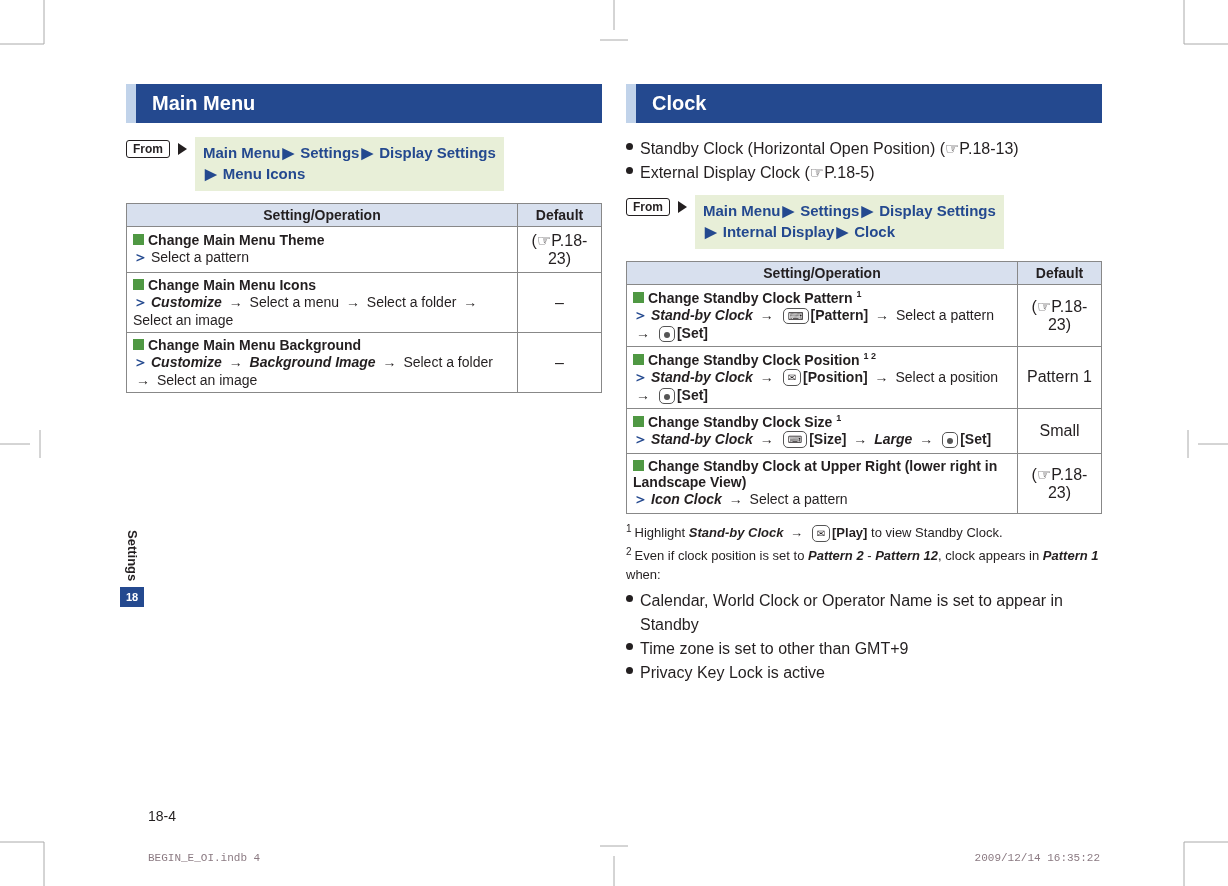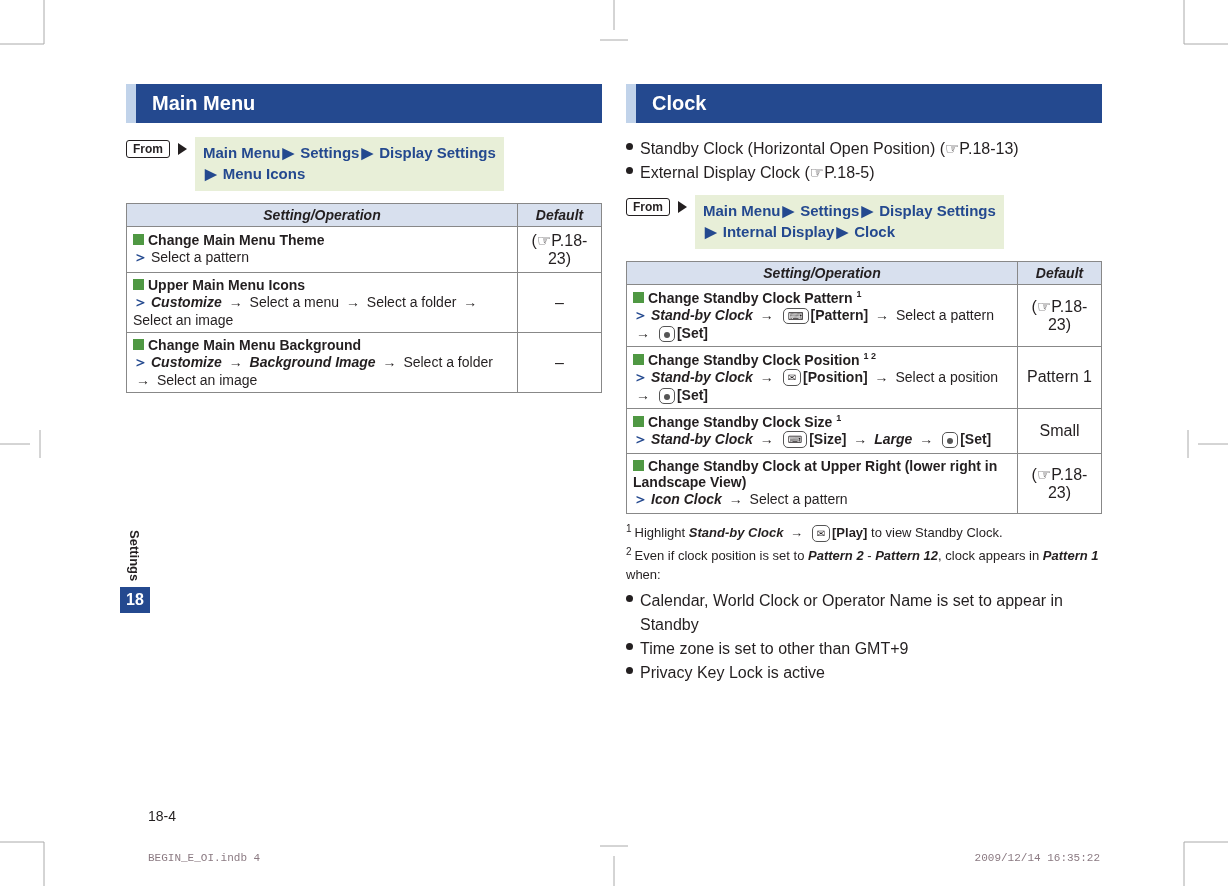--- a/index.html
+++ b/index.html
@@ -76,21 +76,20 @@
     border-collapse: collapse;
     font-size: 14px;
     margin-bottom: 8px;
   }
   th {
     background: #d8e0ee;
     font-weight: bold;
     text-align: center;
     border: 1px solid #888;
     padding: 3px 0;
-    font-style: italic;
   }
   td {
     border: 1px solid #888;
     padding: 4px 6px;
     vertical-align: middle;
   }
   td.default {
     text-align: center;
     width: 84px;
     font-size: 16px;
@@ -171,21 +170,21 @@
   .side-tab .label {
     writing-mode: vertical-rl;
     font-weight: bold;
     font-size: 13px;
     margin-bottom:6px;
   }
   .side-tab .num {
     background:#24498f;
     color:#fff;
     font-weight:bold;
-    font-size:16px;
+    font-size:11px;
     padding:4px 6px;
   }
   .page-num {
     position:absolute;
     left: 148px;
     top: 808px;
     font-size:14px;
   }
   .footer-left {
     position:absolute;
@@ -234,21 +233,21 @@
       </tr>
       <tr>
         <td>
           <div class="row-title"><span class="green-sq"></span><span>Change Main Menu Theme</span></div>
           <div><span class="chev">＞</span><span>Select a pattern</span></div>
         </td>
         <td class="default">(☞P.18-23)</td>
       </tr>
       <tr>
         <td>
-          <div class="row-title"><span class="green-sq"></span><span>Upper Main Menu Icons</span></div>
+          <div class="row-title"><span class="green-sq"></span><span>Change Main Menu Icons</span></div>
           <div><span class="chev">＞</span><span><em class="bi">Customize</em> <span class="arrow">→</span> Select a menu <span class="arrow">→</span> Select a folder <span class="arrow">→</span> Select an image</span></div>
         </td>
         <td class="default">–</td>
       </tr>
       <tr>
         <td>
           <div class="row-title"><span class="green-sq"></span><span>Change Main Menu Background</span></div>
           <div><span class="chev">＞</span><span><em class="bi">Customize</em> <span class="arrow">→</span> <em class="bi">Background Image</em> <span class="arrow">→</span> Select a folder <span class="arrow">→</span> Select an image</span></div>
         </td>
         <td class="default">–</td>

